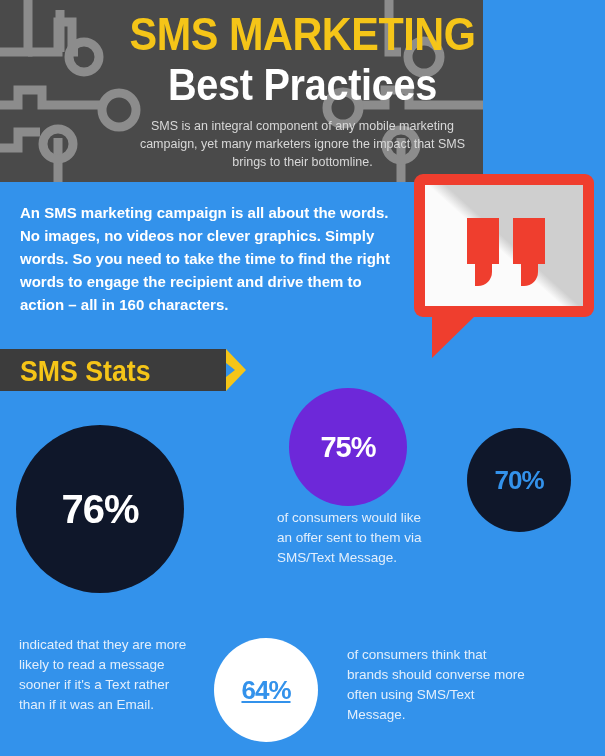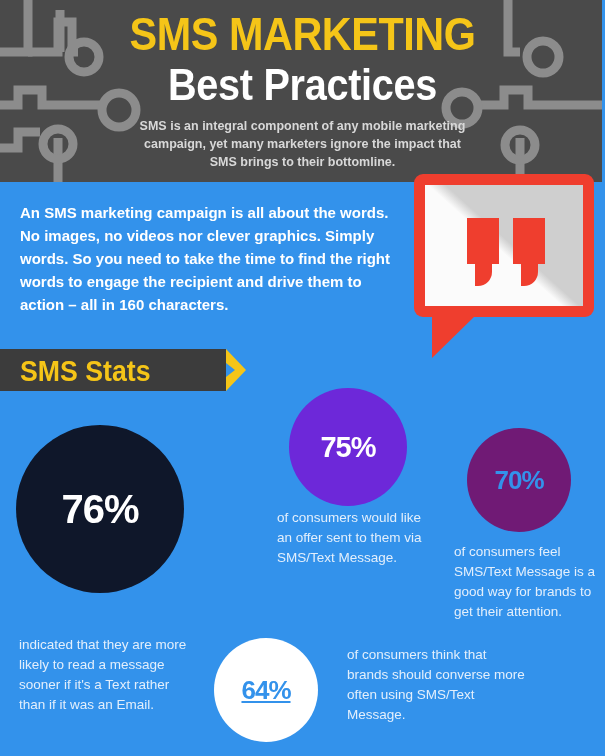--- a/index.html
+++ b/index.html
@@ -15,21 +15,21 @@
     width: 605px;
     height: 756px;
     overflow: hidden;
     background: #3392eb;
   }
 
   
   #header {
     position: absolute;
     left: 0; top: 0;
-    width: 602px;
+    width: 483px;
     height: 182px;
     background: #4a4a4a;
     overflow: hidden;
   }
   #circuit-left, #circuit-right {
     position: absolute;
     top: 0;
     height: 182px;
     pointer-events: none;
   }
@@ -66,21 +66,20 @@
     transform-origin: center top;
     white-space: nowrap;
   }
   #header-desc {
     margin: 8px auto 0 auto;
     width: 330px;
     font-size: 12.5px;
     line-height: 18px;
     color: #d8d8d8;
     text-align: center;
-    font-weight: bold;
   }
 
   
   #quote-block {
     position: absolute;
     left: 20px;
     top: 201px;
     width: 385px;
     font-size: 15px;
     line-height: 23px;
@@ -214,21 +213,21 @@
     font-size: 29px;
   }
   #caption-75 {
     left: 277px; top: 508px;
     width: 145px;
   }
 
   #circle-70 {
     left: 467px; top: 428px;
     width: 104px; height: 104px;
-    background: #701a75;
+    background: #0f172a;
     color: #3392eb;
     font-size: 26px;
   }
   #caption-70 {
     left: 454px; top: 542px;
     width: 150px;
   }
 
   #circle-64 {
     left: 214px; top: 638px;
@@ -307,18 +306,17 @@
     <div id="stats-banner-label">SMS Stats</div>
   </div>
 
   <div id="circle-76" class="stat-circle">76%</div>
   <div id="caption-76" class="stat-caption">indicated that they are more likely to read a message sooner if it's a Text rather than if it was an Email.</div>
 
   <div id="circle-75" class="stat-circle">75%</div>
   <div id="caption-75" class="stat-caption">of consumers would like an offer sent to them via SMS/Text Message.</div>
 
   <div id="circle-70" class="stat-circle">70%</div>
-  <div id="caption-70" class="stat-caption">of consumers feel SMS/Text Message is a good way for brands to get their attention.</div>
 
   <div id="circle-64" class="stat-circle">64%</div>
   <div id="caption-64" class="stat-caption">of consumers think that brands should converse more often using SMS/Text Message.</div>
 
 </div>
 
 </body></html>

